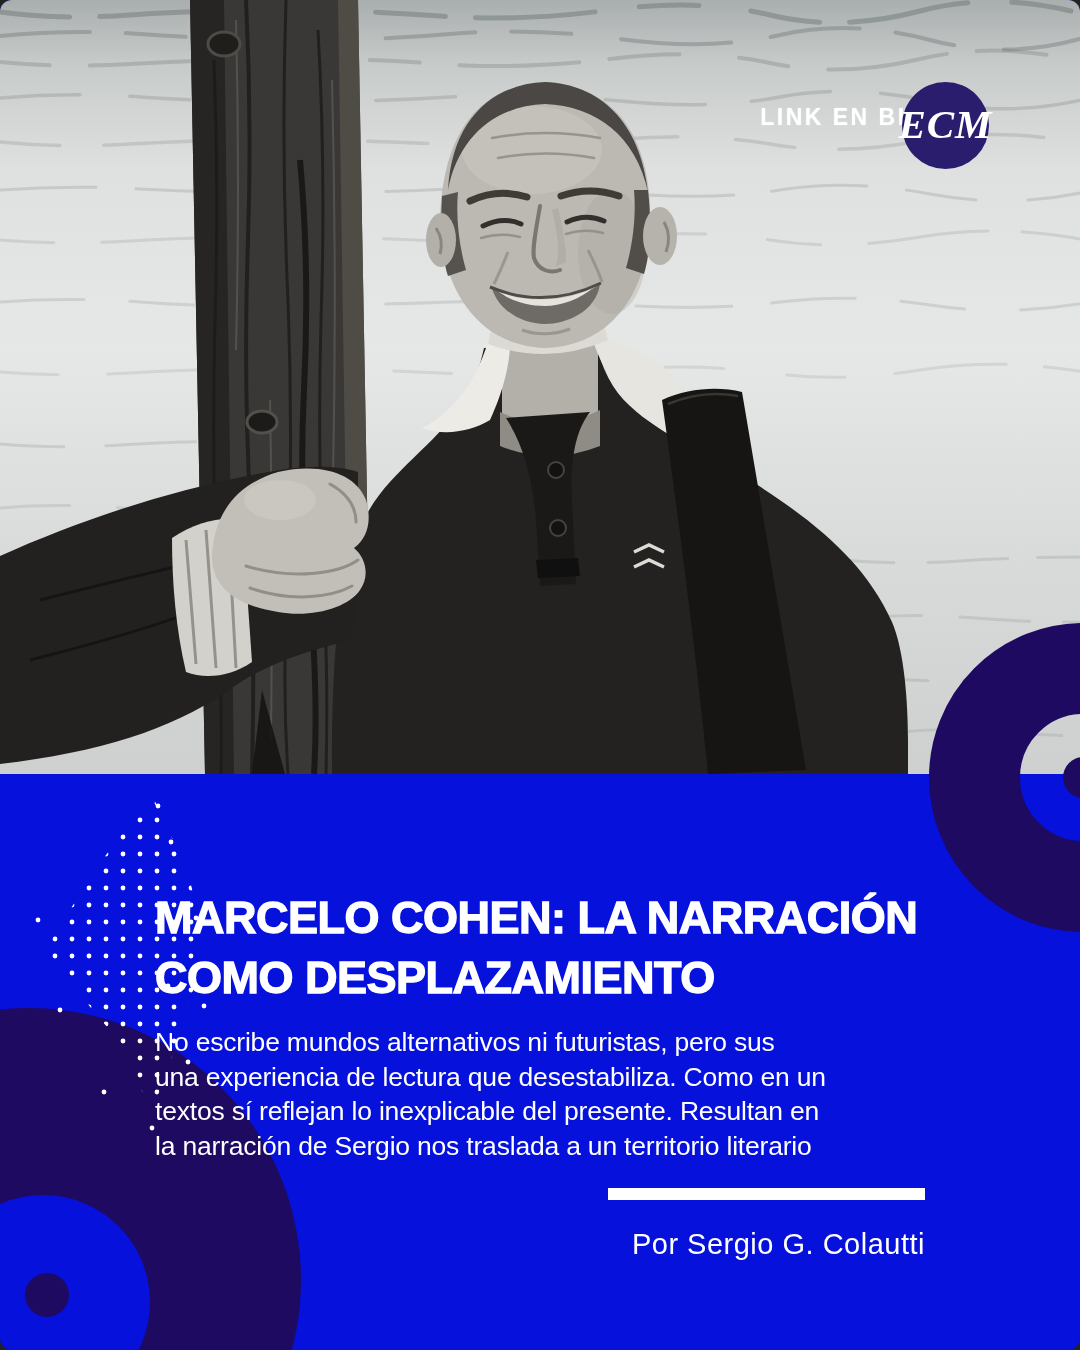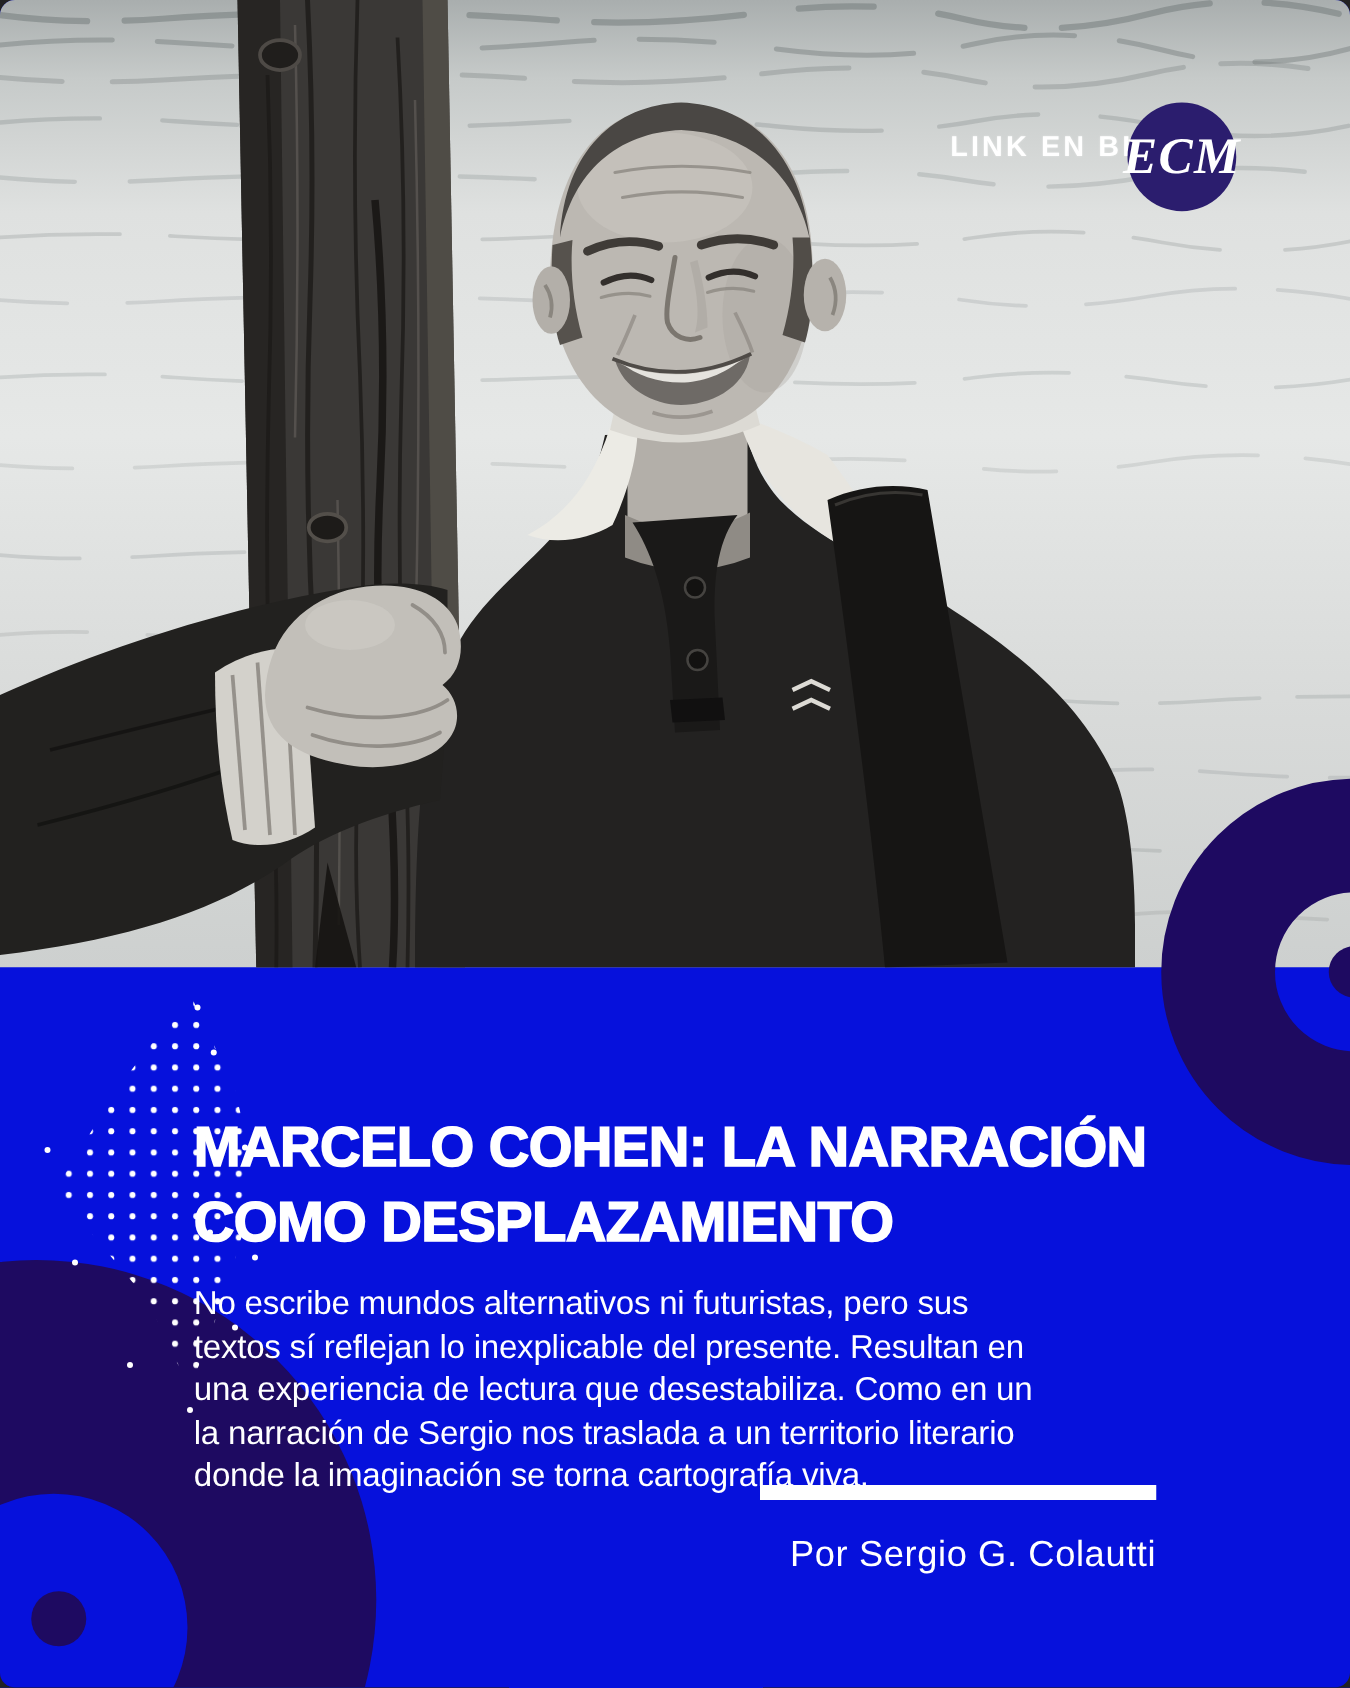--- a/index.html
+++ b/index.html
@@ -239,23 +239,22 @@
     <span>ECM</span>
   </div>
 
   <div class="headline">
     <div>MARCELO COHEN: LA NARRACIÓN</div>
     <div>COMO DESPLAZAMIENTO</div>
   </div>
 
   <div class="excerpt">
     <div>No escribe mundos alternativos ni futuristas, pero sus</div>
+    <div>una experiencia de lectura que desestabiliza. Como en un</div>
     <div>textos sí reflejan lo inexplicable del presente. Resultan en</div>
-    <div>una experiencia de lectura que desestabiliza. Como en un</div>
     <div>la narración de Sergio nos traslada a un territorio literario</div>
-    <div>donde la imaginación se torna cartografía viva.</div>
   </div>
 
   <div class="divider"></div>
 
   <div class="byline">Por Sergio G. Colautti</div>
 
 </div>
 
 </body></html>

